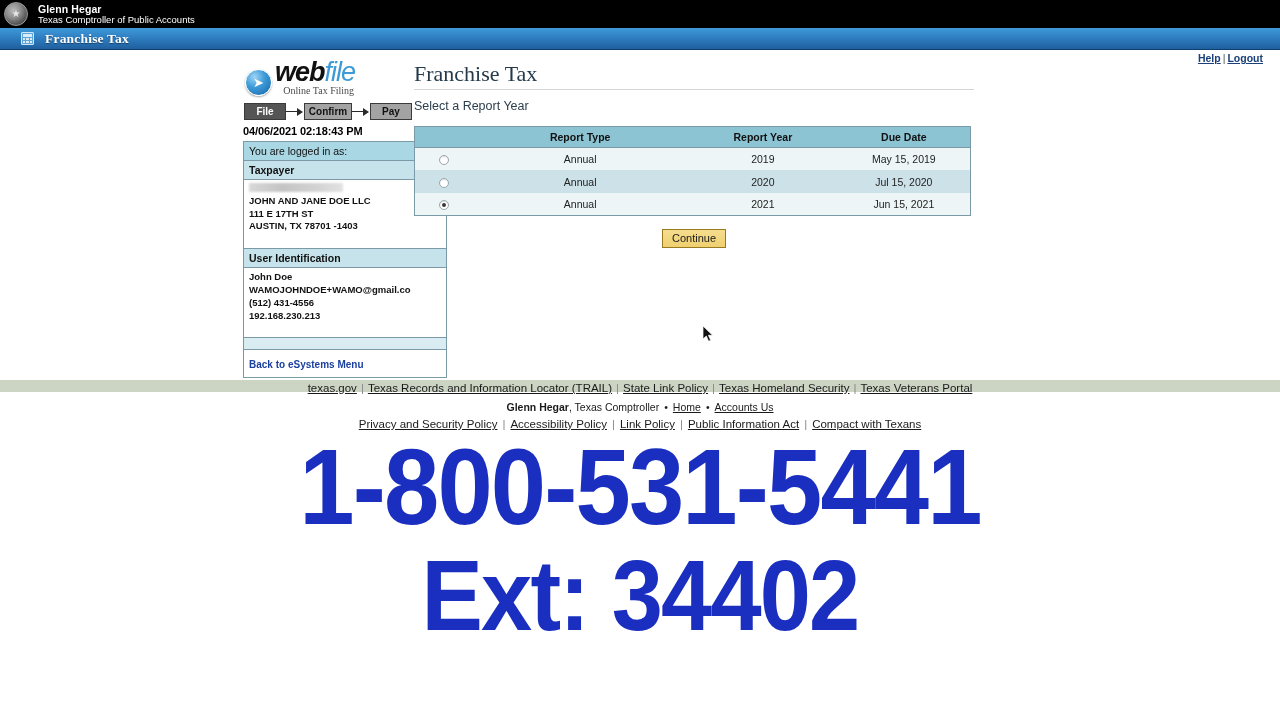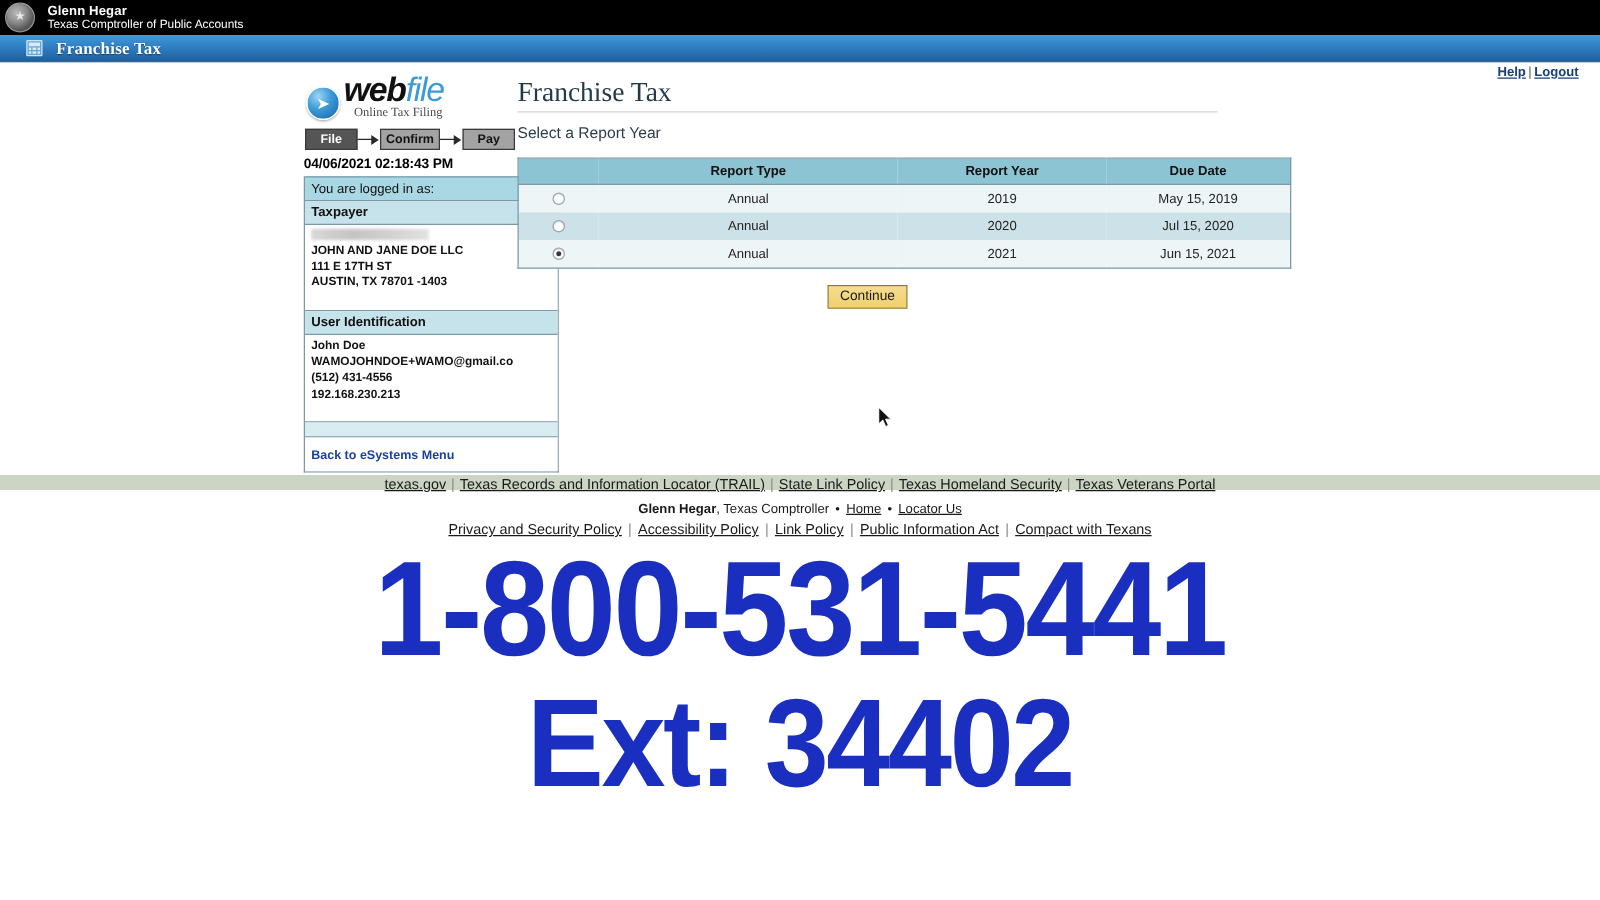--- a/index.html
+++ b/index.html
@@ -156,21 +156,21 @@
   }
   .main .sub1 {
     font-family: "Liberation Serif", serif; font-size: 14px;
     color: #2c3e4c; margin-top: 7px;
   }
   .main .sub2 {
     font-size: 12.5px; color: #2c3e4c; margin-top: 9px;
   }
 
   table.grid {
-    width: 619px; margin-top: 13px;
+    width: 557px; margin-top: 13px;
     border-collapse: collapse;
     border: 1px solid #7a9aa8;
   }
   table.grid th {
     background: #8cc4d4; color: #111111;
     font-size: 10.5px; font-weight: bold;
     padding: 4px 0 4px 0; text-align: center;
     border-bottom: 1px solid #7a9aa8;
   }
   table.grid td {
@@ -355,21 +355,21 @@
     <polygon points="0,0 0,13 3.3,10 5.6,15.2 7.7,14.3 5.4,9.3 9.6,9.3" fill="#111111" stroke="#ffffff" stroke-width="0.7"></polygon>
   </svg>
 </div>
 
 <div class="footband"></div>
 <div class="footer">
   <div class="foot-row1">
     <a href="#">texas.gov</a><span class="vbar">|</span><a href="#">Texas Records and Information Locator (TRAIL)</a><span class="vbar">|</span><a href="#">State Link Policy</a><span class="vbar">|</span><a href="#">Texas Homeland Security</a><span class="vbar">|</span><a href="#">Texas Veterans Portal</a>
   </div>
   <div class="foot-row2">
-    <b>Glenn Hegar</b><span>, Texas Comptroller</span><span class="dot">•</span><a href="#">Home</a><span class="dot">•</span><a href="#">Locator Us</a>
+    <b>Glenn Hegar</b><span>, Texas Comptroller</span><span class="dot">•</span><a href="#">Home</a><span class="dot">•</span><a href="#">Accounts Us</a>
   </div>
   <div class="foot-row3">
     <a href="#">Privacy and Security Policy</a><span class="vbar">|</span><a href="#">Accessibility Policy</a><span class="vbar">|</span><a href="#">Link Policy</a><span class="vbar">|</span><a href="#">Public Information Act</a><span class="vbar">|</span><a href="#">Compact with Texans</a>
   </div>
 </div>
 
 <div class="phone">
   <div class="phone-num">1-800-531-5441</div>
   <div class="phone-ext">Ext: 34402</div>
 </div>

